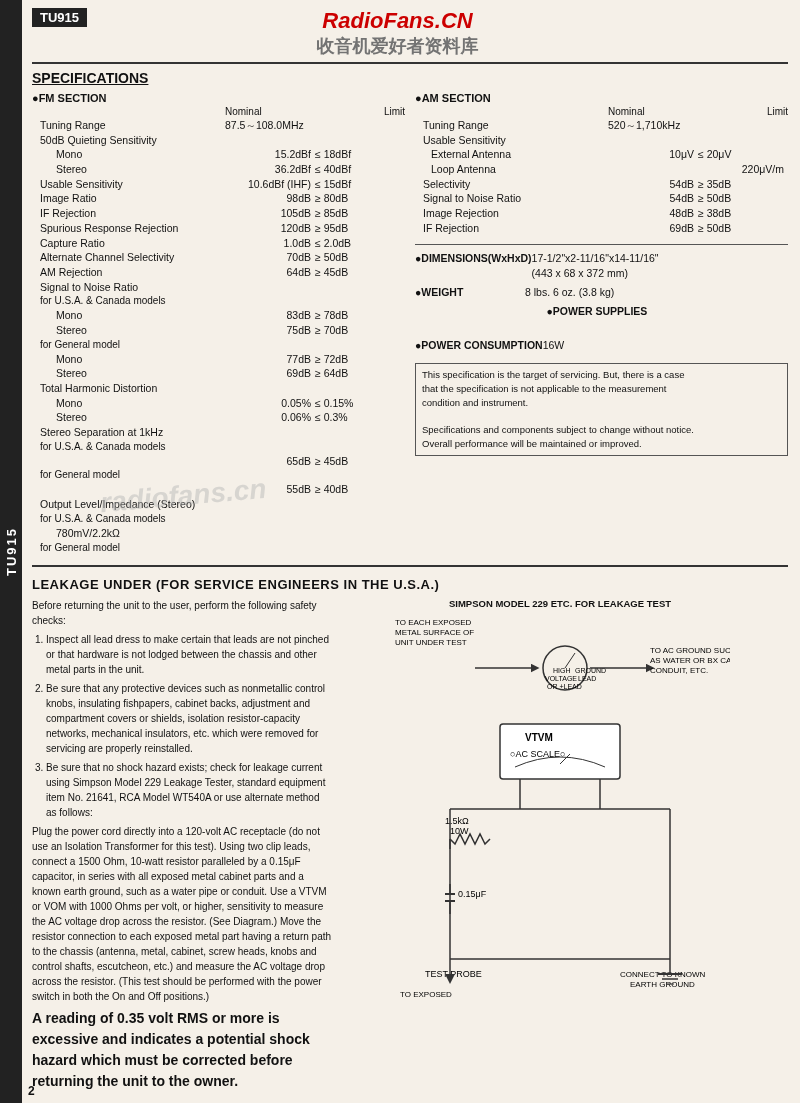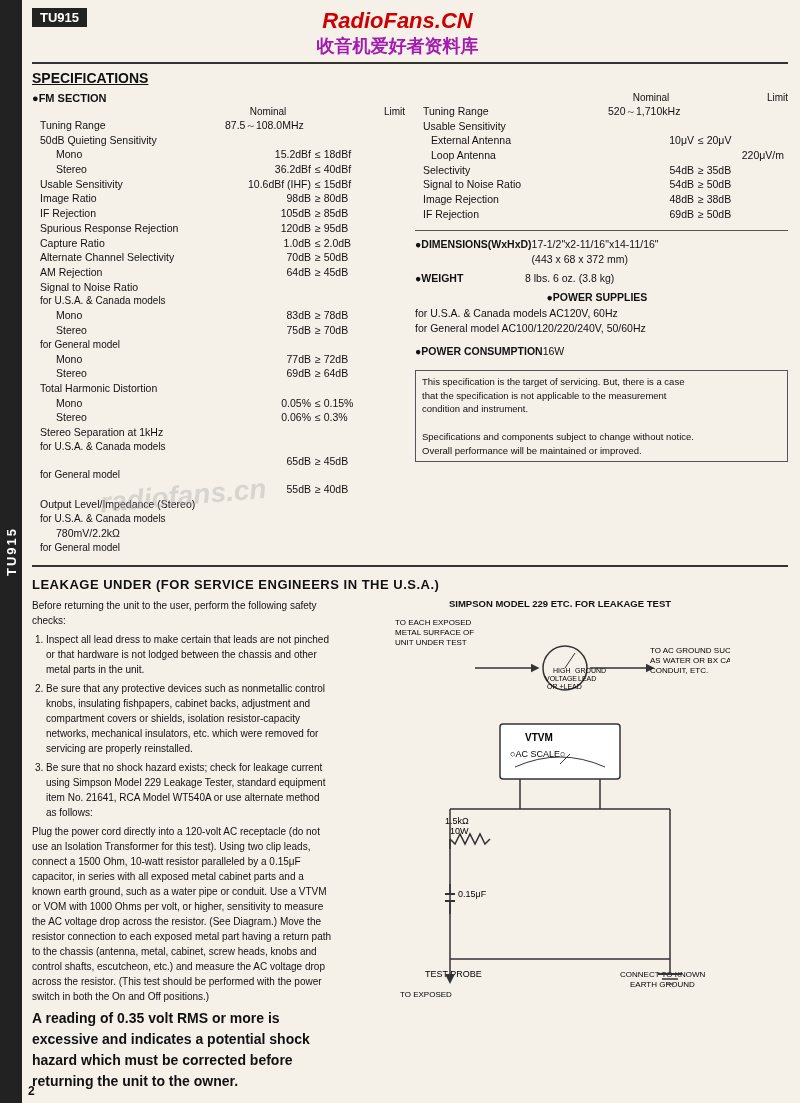--- a/index.html
+++ b/index.html
@@ -68,21 +68,21 @@
     }
     .site-title {
       font-size: 22px;
       font-weight: bold;
       color: #cc0000;
       font-style: italic;
     }
     .site-subtitle {
       font-size: 18px;
       font-weight: bold;
-      color: #a21caf;
+      color: #737373;
     }
     
     .specs-header {
       font-size: 14px;
       font-weight: bold;
       text-decoration: underline;
       margin-bottom: 6px;
     }
     .specs-two-col {
       display: flex;
@@ -113,21 +113,21 @@
     }
     .spec-limit {
       width: 90px;
     }
     .spec-header-row {
       display: flex;
       justify-content: flex-end;
       font-size: 10px;
       margin-bottom: 1px;
     }
-    .spec-header-nominal { width: 90px; text-align: center; padding-right: 4px; }
+    .spec-header-nominal { width: 90px; text-align: left; padding-right: 4px; }
     .spec-header-limit { width: 90px; text-align: right; }
     .sub-row {
       display: flex;
       line-height: 1.4;
       font-size: 10.5px;
     }
     .sub-row .spec-label { padding-left: 24px; }
     
     .divider {
       border: none;
@@ -372,20 +372,21 @@
           </div>
           <div class="sub-row">
             <span class="spec-label" style="padding-left:24px;">780mV/2.2kΩ</span>
           </div>
           <div class="sub-row">
             <span class="spec-label" style="padding-left:8px;font-size:10px;">for General model</span>
           </div>
         </div>
 
         <div class="am-col">
+          <div class="section-title">●AM SECTION</div>
 
           <div class="spec-header-row">
             <span class="spec-header-nominal">Nominal</span>
             <span class="spec-header-limit">Limit</span>
           </div>
 
           <div class="spec-row">
             <span class="spec-label">Tuning Range</span>
             <span class="spec-nominal" style="width:180px;text-align:left;">520～1,710kHz</span>
           </div>
@@ -438,28 +439,22 @@
           </div>
 
           <div class="dim-row" style="margin-top:3px;">
             <span class="dim-label">●WEIGHT</span>
             <span class="dim-value">8 lbs. 6 oz. (3.8 kg)</span>
           </div>
 
           <div class="dim-row" style="margin-top:3px;">
             <span class="dim-label">●POWER SUPPLIES</span>
           </div>
-          <div style="font-size:10.5px;line-height:1.5;padding-left:0;">
-            <span>for U.S.A. &amp; Canada models</span>
-            <span>AC120V, 60Hz</span><br>
-            <span>for General model</span>
-            <span>AC100/120/220/240V, 50/60Hz</span>
-          </div>
-
-          <div class="dim-row" style="margin-top:7px;">
+
+          <div class="dim-row" style="margin-top:18px;">
             <span class="dim-label">●POWER CONSUMPTION</span>
             <span class="dim-value">16W</span>
           </div>
 
           <div class="note-text" style="margin-top:10px;">
             <span>This specification is the target of servicing. But, there is a case</span><br>
             <span>that the specification is not applicable to the measurement</span><br>
             <span>condition and instrument.</span><br>
             <br>
             <span>Specifications and components subject to change without notice.</span><br>

